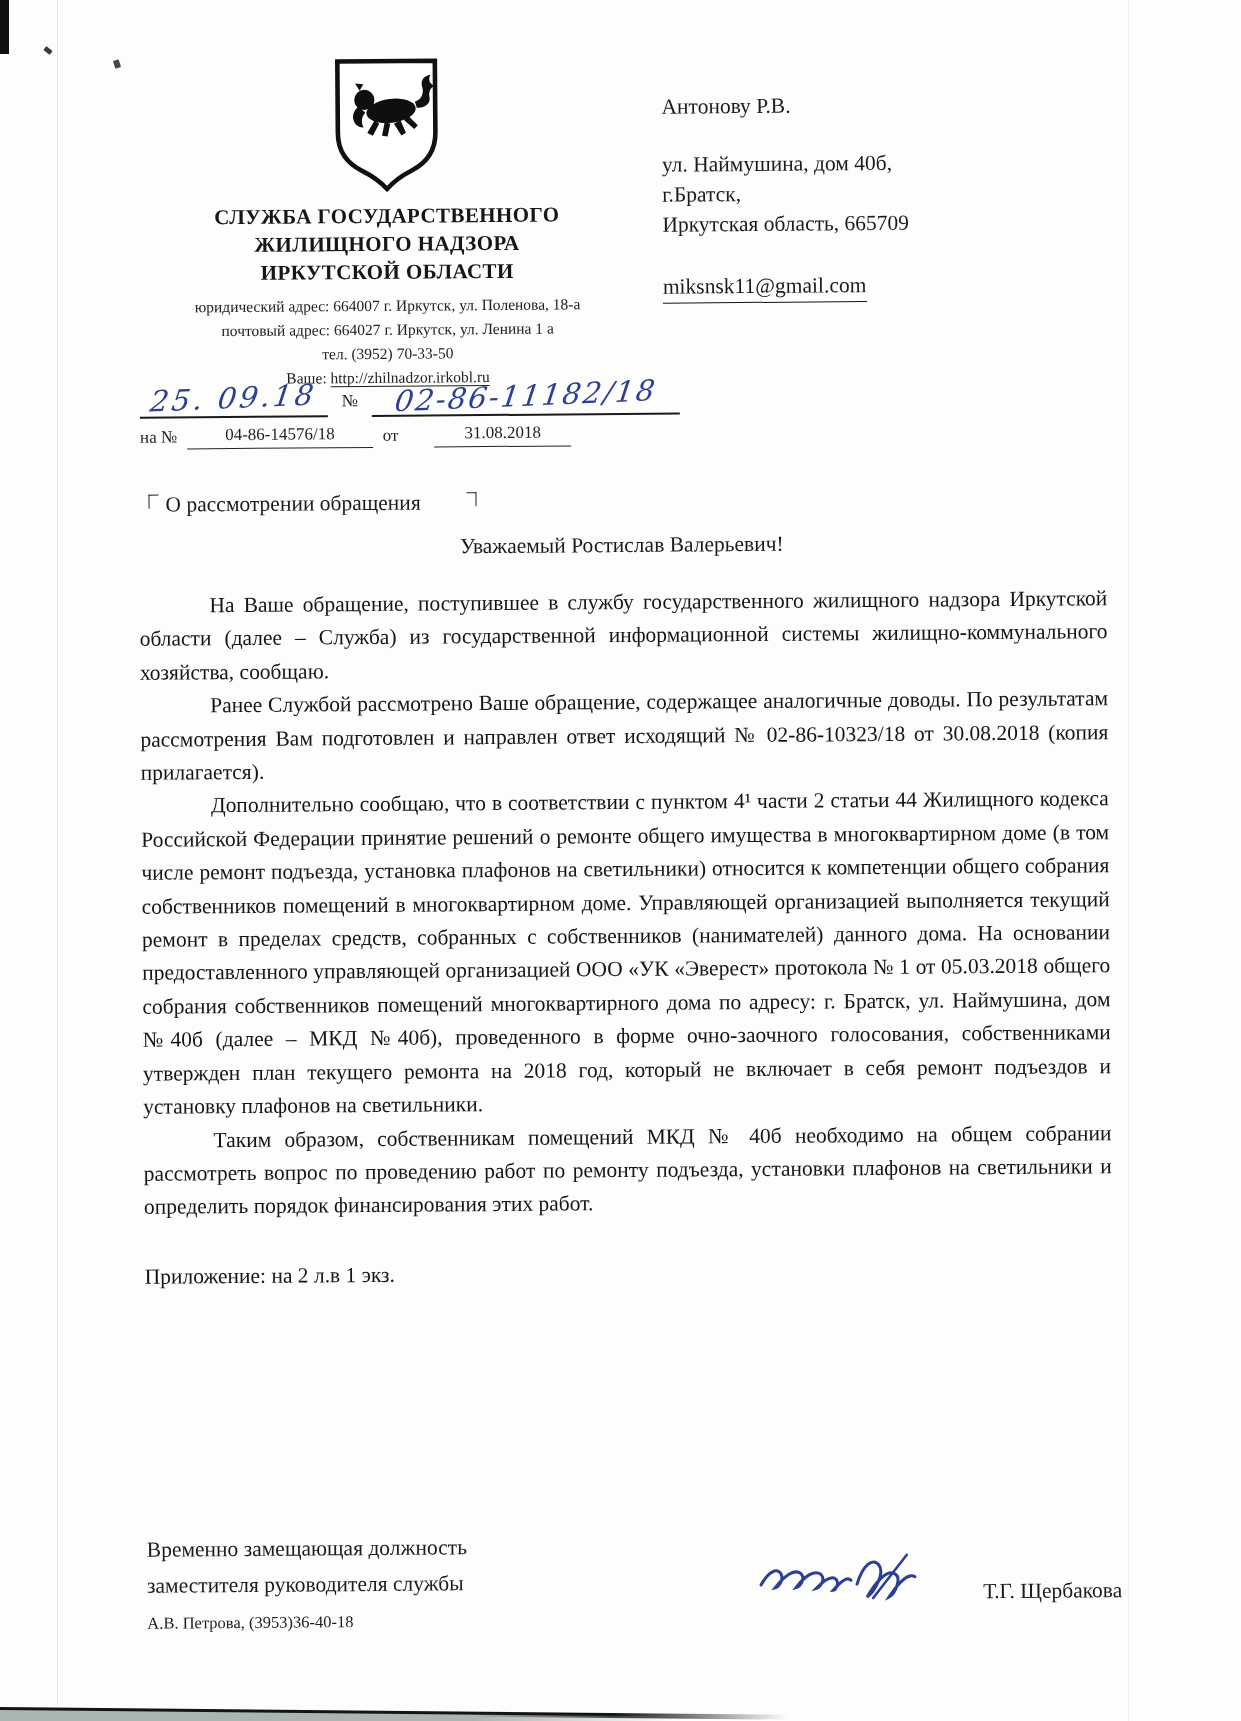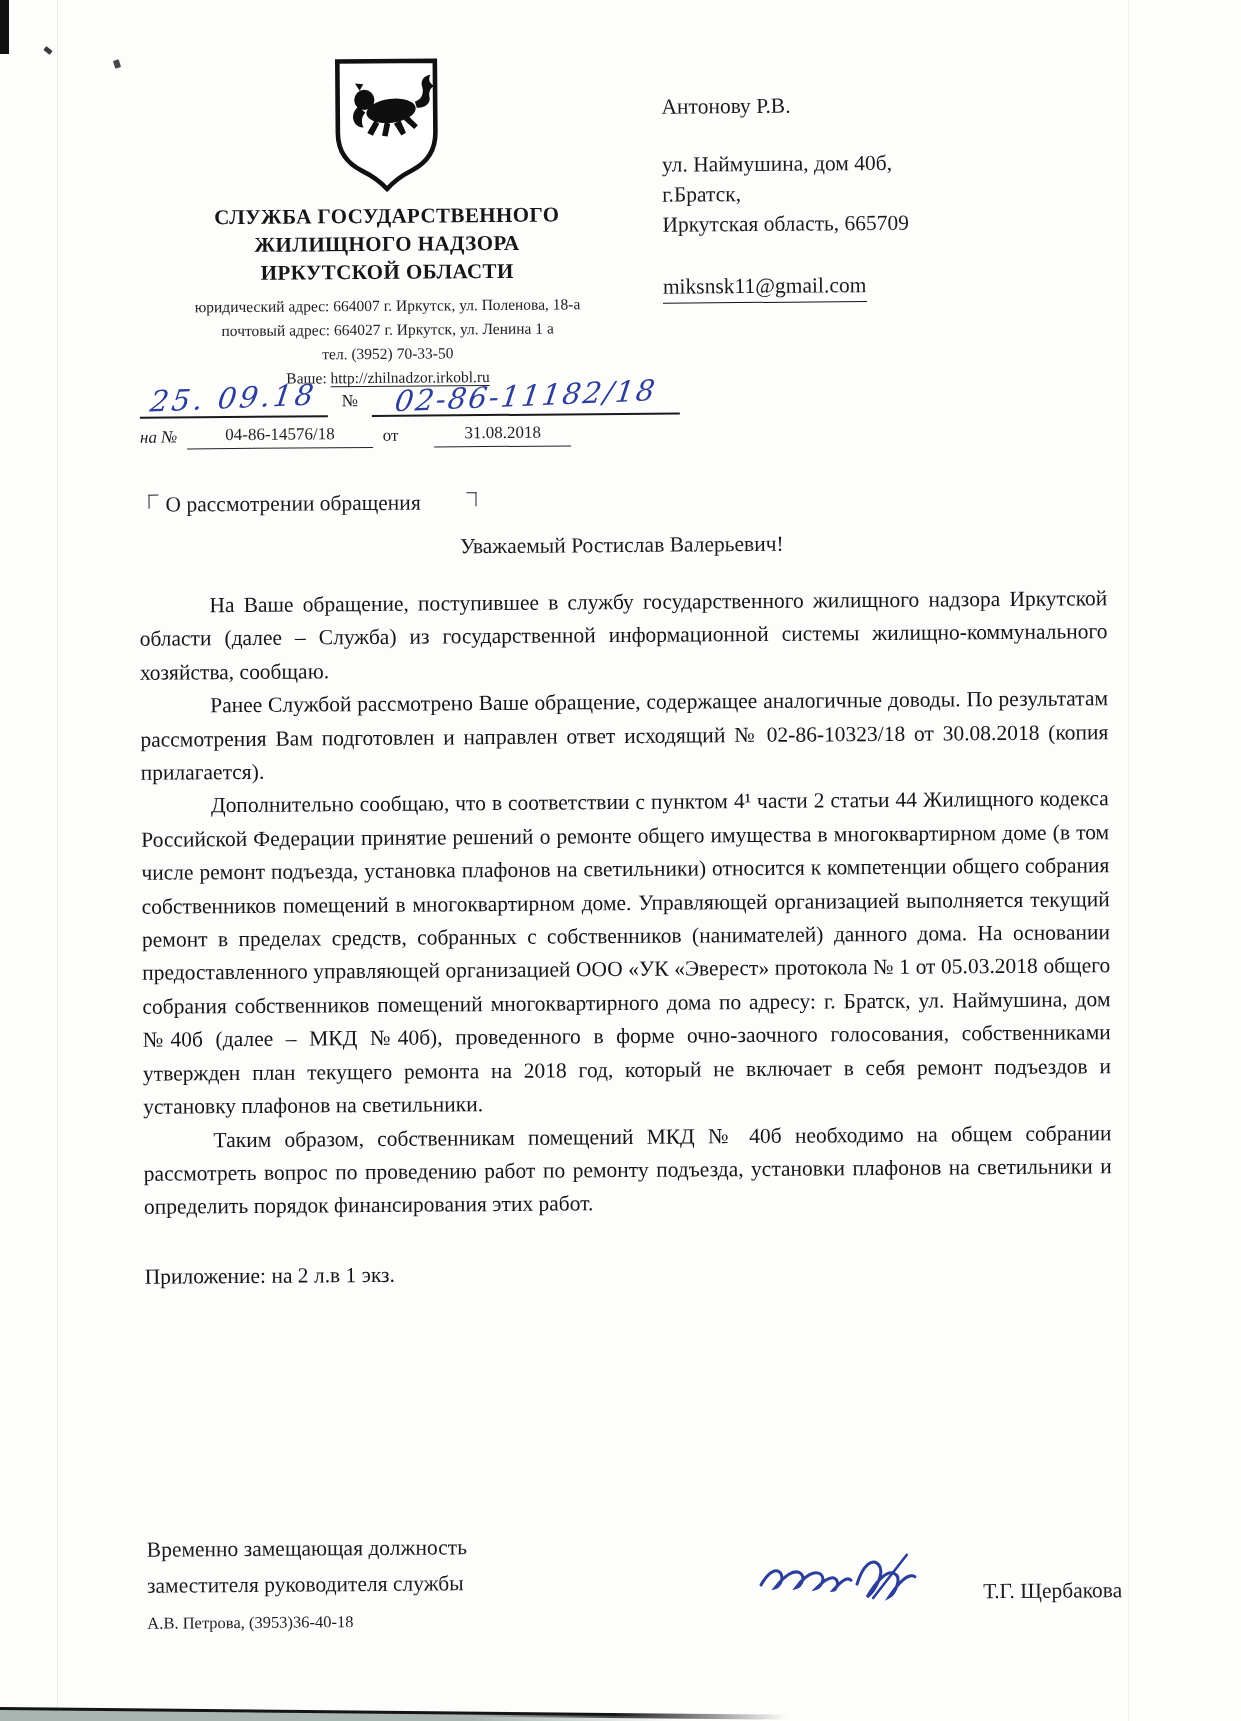--- a/index.html
+++ b/index.html
@@ -38,21 +38,21 @@
   .reg { position:absolute; left:142px; top:378px; width:580px; }
   .reg-row1 { display:flex; align-items:flex-end; gap:14px; }
   .hw { font-family:"DejaVu Serif",serif; font-style:italic; color:#2b3e9b; }
   .hw-date { font-size:29px; letter-spacing:3px; min-width:180px; text-align:center;
              border-bottom:2px solid #1a1a1a; padding:0 4px 1px 4px; }
   .hw-date span, .hw-num span { display:inline-block; transform:skewX(-10deg) rotate(-2deg); }
   .no-sign { font-size:17px; padding-bottom:6px; color:#222; }
   .hw-num { font-size:29px; letter-spacing:2px; min-width:300px; text-align:center;
             border-bottom:2px solid #1a1a1a; padding:0 4px 1px 4px; }
   .reg-row2 { display:flex; align-items:flex-end; gap:10px; margin-top:7px; font-size:17px; color:#1e1e1e; }
-  .reg-row2 .lbl { padding-bottom:2px;font-style:italic; }
+  .reg-row2 .lbl { padding-bottom:2px; }
   .ref-num  { border-bottom:1.5px solid #222; padding:0 38px 3px 38px; }
   .ref-date { border-bottom:1.5px solid #222; padding:0 30px 3px 30px; margin-left:26px; }
   .reg-row2 .ot { padding-bottom:2px; }
 
   
   .subject { position:absolute; left:150px; top:489px; font-size:21.5px; }
   .cmark-l, .cmark-r { display:inline-block; width:9px; height:13px; position:relative; top:-3px; }
   .cmark-l { border-left:1.6px solid #222; border-top:1.6px solid #222; margin-right:7px; }
   .cmark-r { border-right:1.6px solid #222; border-top:1.6px solid #222; margin-left:46px; }
   .salutation { position:absolute; left:140px; top:533px; width:966px; text-align:center; font-size:21.5px; }

